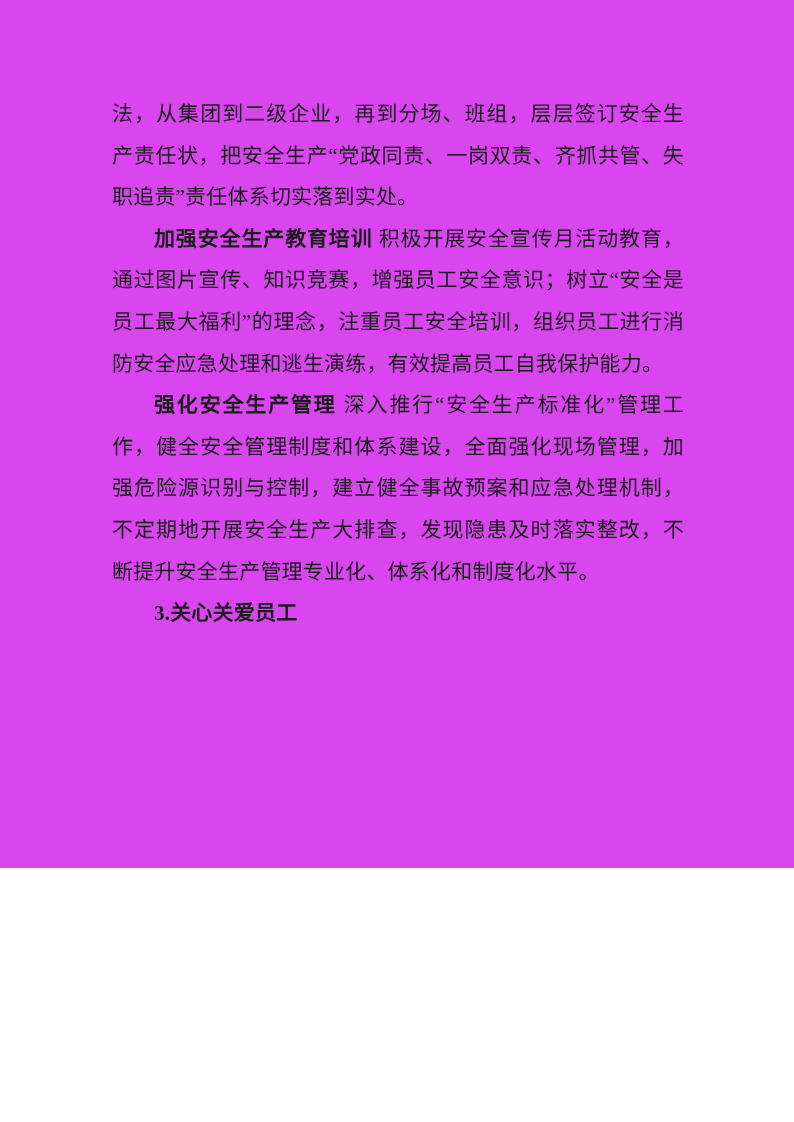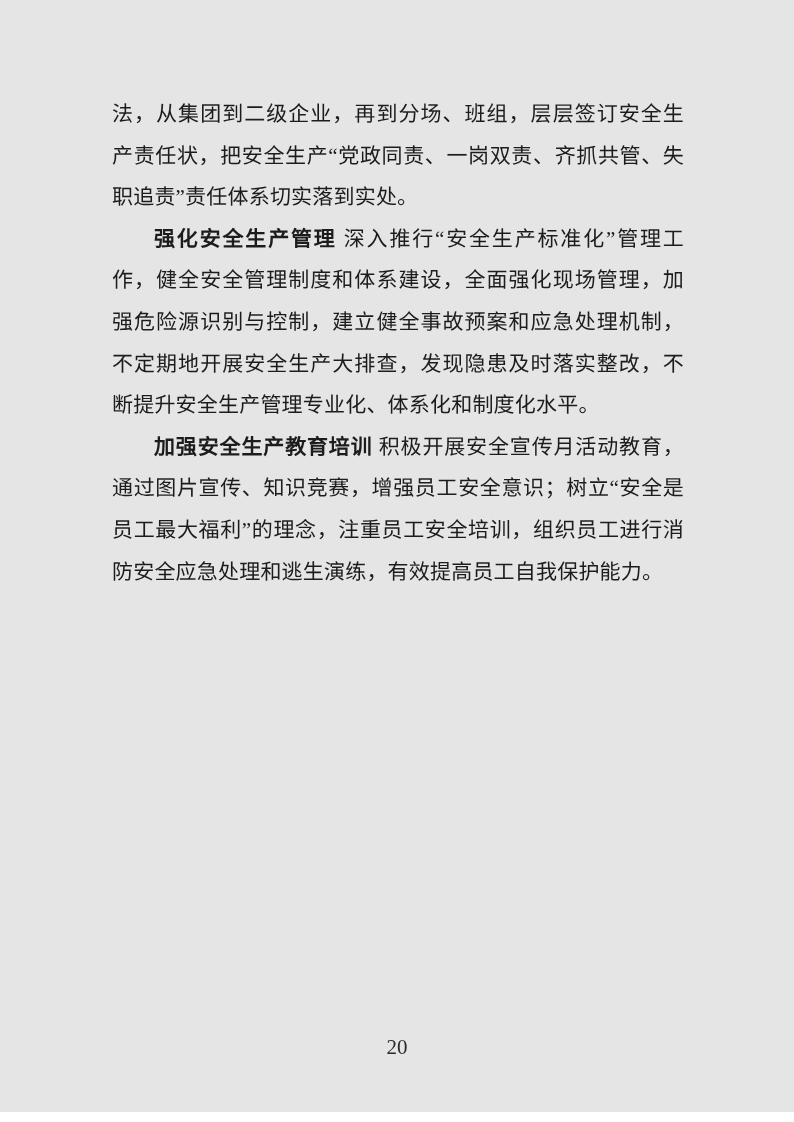--- a/index.html
+++ b/index.html
@@ -3,22 +3,22 @@
 <meta charset="utf-8">
 <style>
   html, body {
     margin: 0;
     padding: 0;
     background: #ffffff;
   }
   .page {
     position: relative;
     width: 794px;
-    height: 1112px;
-    background: #e5e5e5;
+    height: 868px;
+    background: #d946ef;
     overflow: hidden;
     font-family: "Liberation Serif", "DejaVu Serif", serif;
     color: #1c1c1c;
   }
   .doc-body {
     position: absolute;
     left: 112px;
     top: 94px;
     width: 572px;
     font-size: 21px;
@@ -51,17 +51,18 @@
     color: #2a2a2a;
     font-family: "Liberation Serif", "DejaVu Serif", serif;
   }
 </style>
 </head>
 <body>
 
 <div class="page">
   <div class="doc-body" id="doc-body">
       <p class="para"><span class="run">法，从集团到二级企业，再到分场、班组，层层签订安全生产责任状，把安全生产“党政同责、一岗双责、齐抓共管、失职追责”责任体系切实落到实处。</span></p>
+      <p class="para indent"><span class="run bold">加强安全生产教育培训</span><span class="run"> 积极开展安全宣传月活动教育，通过图片宣传、知识竞赛，增强员工安全意识；树立“安全是员工最大福利”的理念，注重员工安全培训，组织员工进行消防安全应急处理和逃生演练，有效提高员工自我保护能力。</span></p>
       <p class="para indent"><span class="run bold">强化安全生产管理</span><span class="run"> 深入推行“安全生产标准化”管理工作，健全安全管理制度和体系建设，全面强化现场管理，加强危险源识别与控制，建立健全事故预案和应急处理机制，不定期地开展安全生产大排查，发现隐患及时落实整改，不断提升安全生产管理专业化、体系化和制度化水平。</span></p>
-      <p class="para indent"><span class="run bold">加强安全生产教育培训</span><span class="run"> 积极开展安全宣传月活动教育，通过图片宣传、知识竞赛，增强员工安全意识；树立“安全是员工最大福利”的理念，注重员工安全培训，组织员工进行消防安全应急处理和逃生演练，有效提高员工自我保护能力。</span></p>
+      <p class="para indent heading"><span class="run bold">3.关心关爱员工</span></p>
     </div>
   <div class="page-number">20</div>
 </div>
 
 </body></html>

